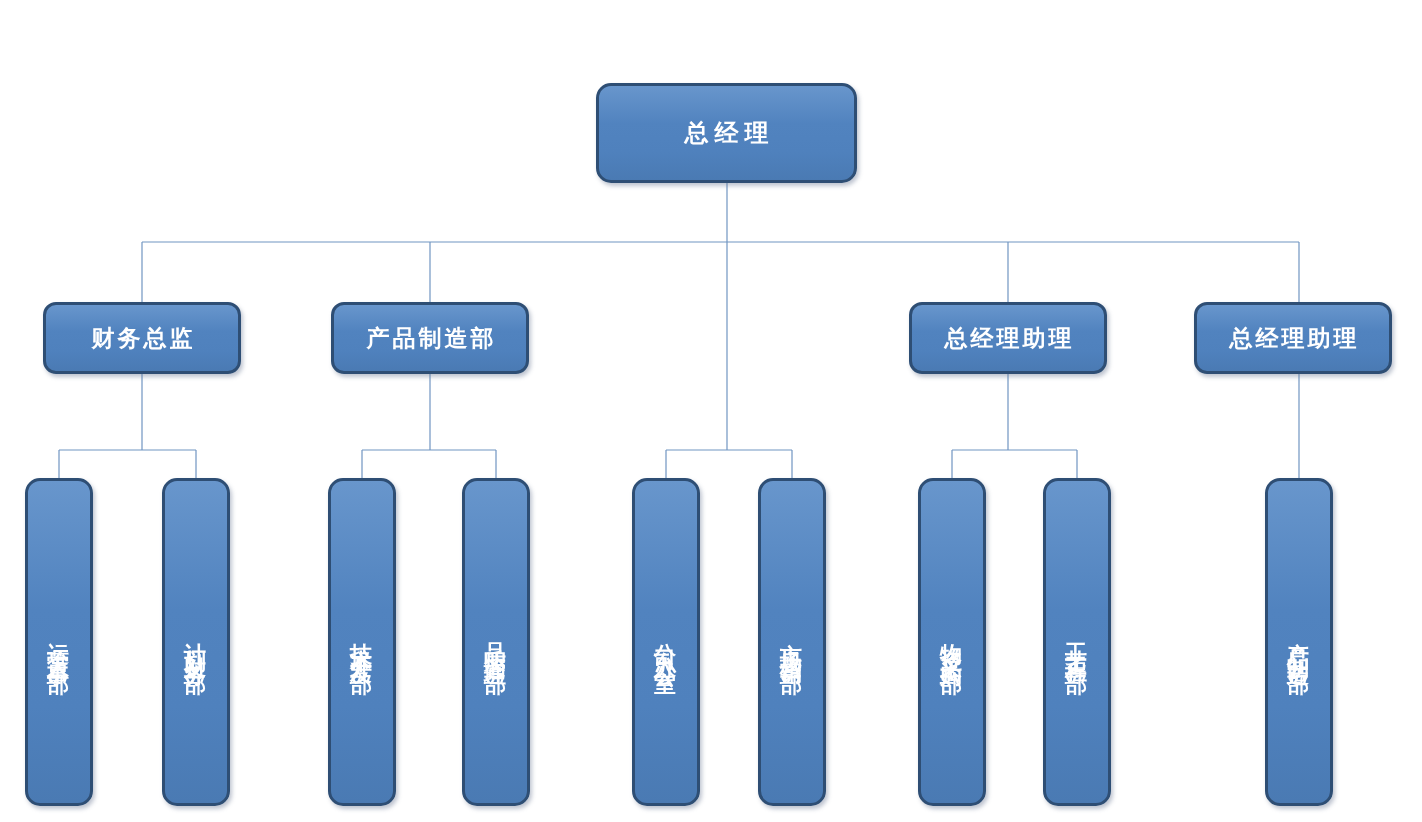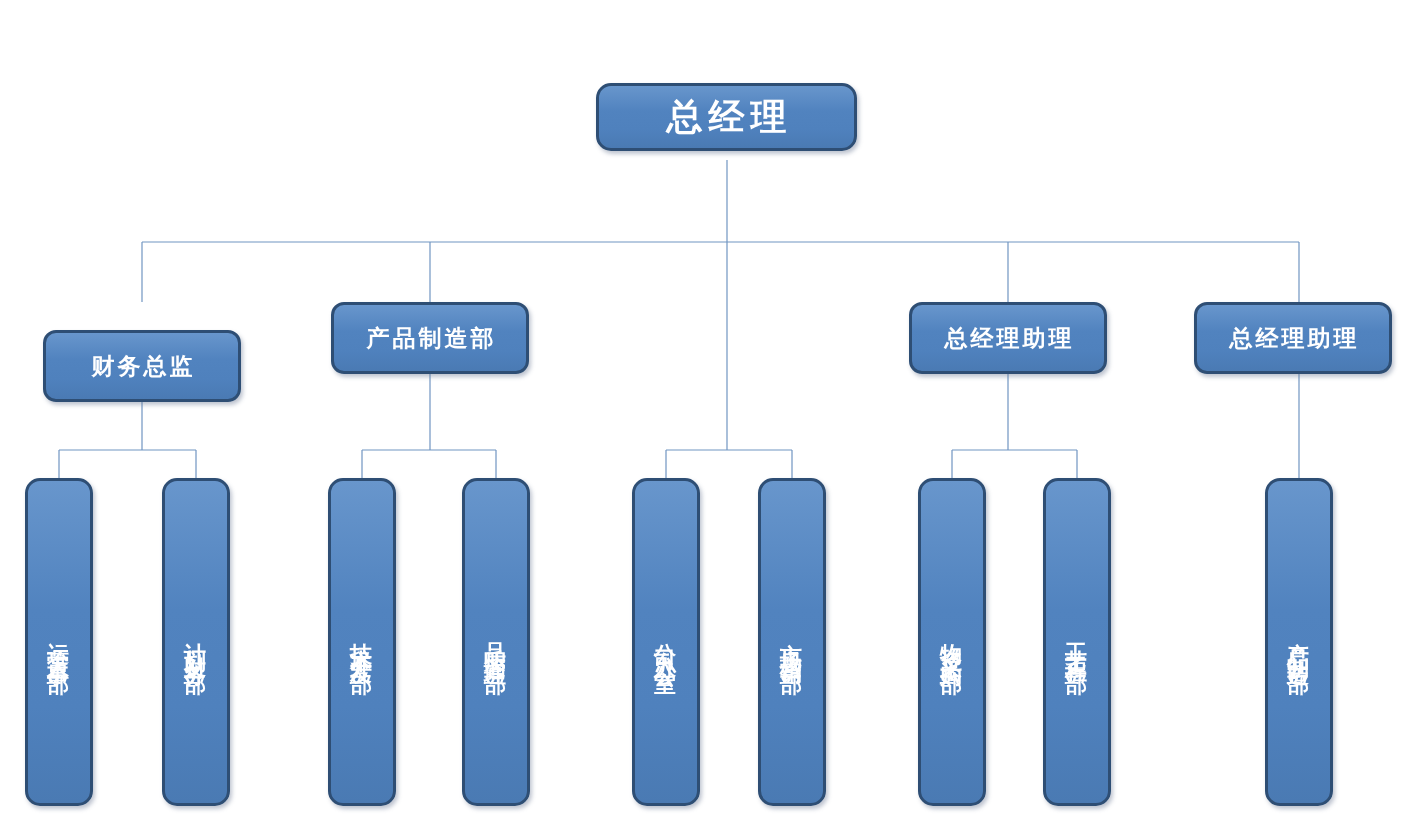--- a/index.html
+++ b/index.html
@@ -24,29 +24,29 @@
     border-radius: 13px;
     box-shadow: 2px 3px 4px rgba(110,125,150,0.45);
     color: #ffffff;
     font-weight: 700;
     display: flex;
     align-items: center;
     justify-content: center;
     text-align: center;
   }
   .root {
-    left: 596px; top: 83px; width: 261px; height: 68px;
-    font-size: 36px; letter-spacing: 6px; text-indent: 6px;
+    left: 596px; top: 83px; width: 261px; height: 100px;
+    font-size: 24px; letter-spacing: 6px; text-indent: 6px;
     border-radius: 15px;
   }
   .l2 {
     top: 302px; width: 198px; height: 72px;
     font-size: 23px; letter-spacing: 3px; text-indent: 3px;
   }
-  .l2a { left: 43px; margin-top: 28px; }
+  .l2a { left: 43px; }
   .l2b { left: 331px; }
   .l2c { left: 909px; }
   .l2d { left: 1194px; }
   .vert {
     top: 478px; width: 68px; height: 328px;
     font-size: 22px;
     border-radius: 15px;
     writing-mode: vertical-rl;
     text-orientation: upright;
     letter-spacing: 7px;

